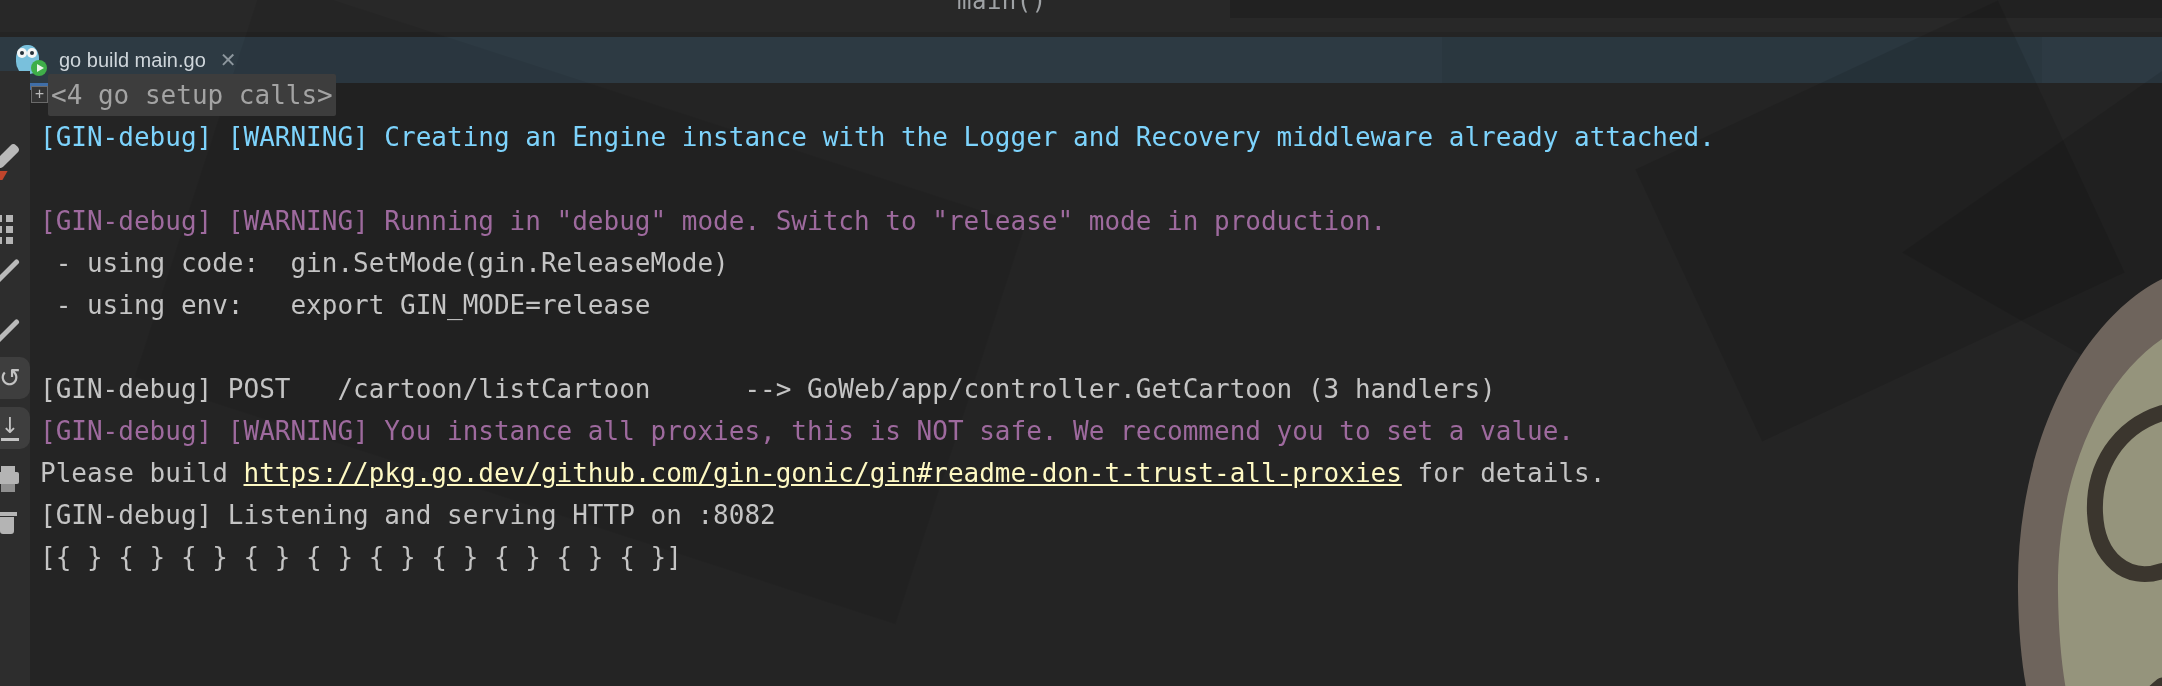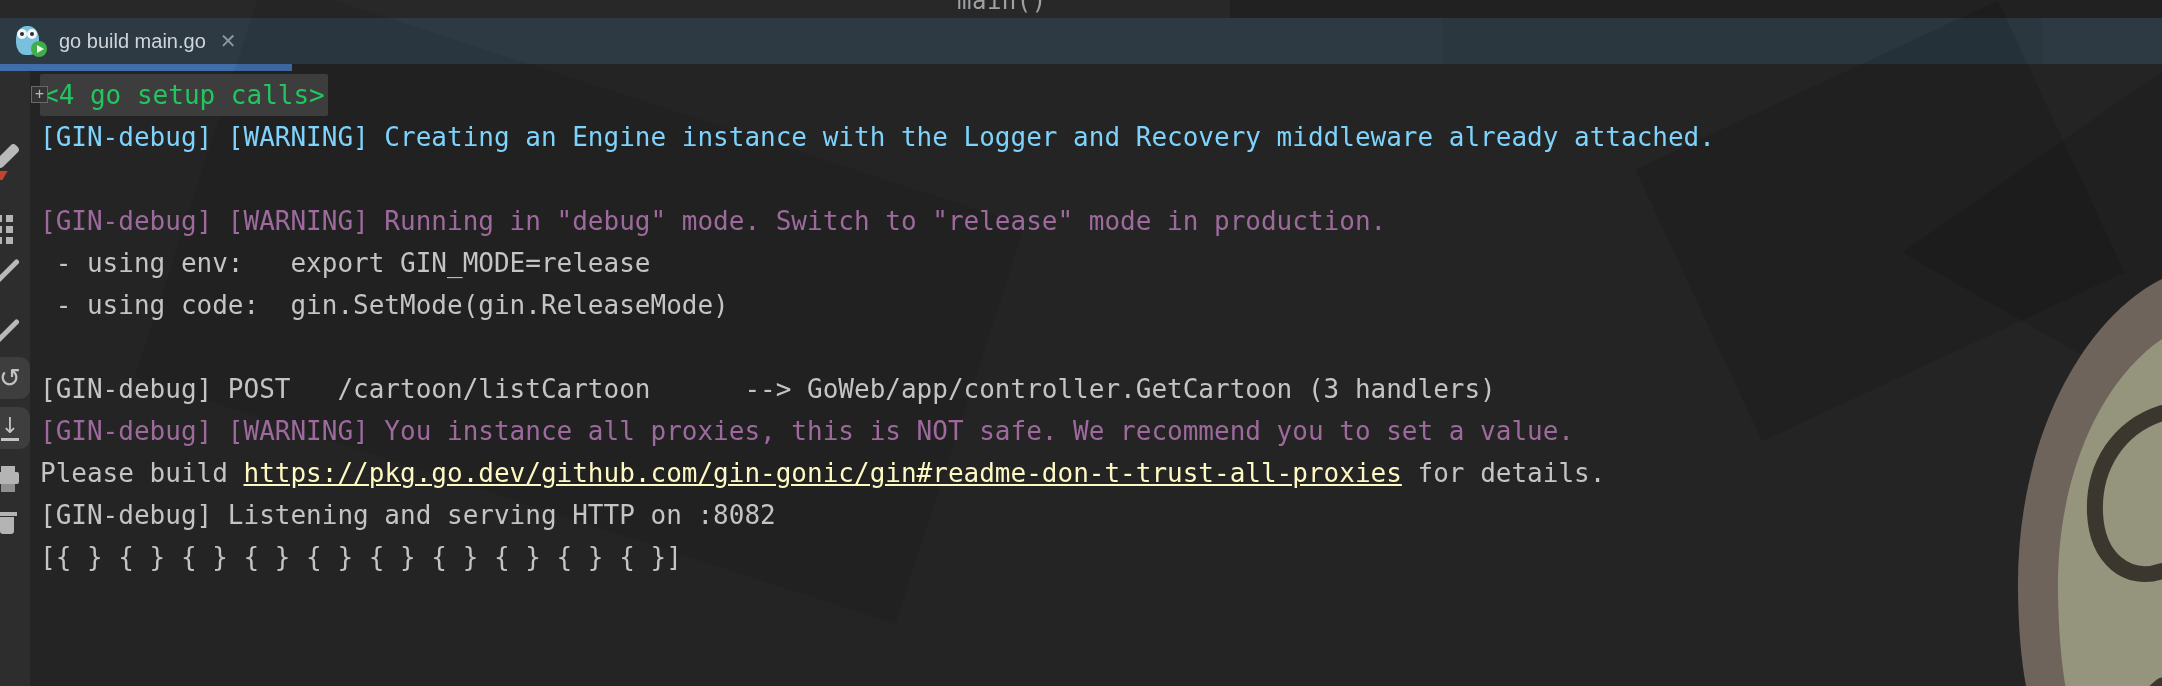--- a/index.html
+++ b/index.html
@@ -119,21 +119,21 @@
   }
   .lines { position:relative; padding:3px 0 0 10px; z-index:2; }
   .cline {
     height:42px; line-height:42px; font-size:26px; white-space:pre;
     color:#c4c4c4;
   }
   .cline .normal  { color:#c4c4c4; }
   .cline .warning { }
   .cline .link    { text-decoration:underline; cursor:pointer; }
   .cline .folded  {
-    background:#3d3d3d; color:#22c55e; 
+    background:#3d3d3d; color:#a3a3a3; margin-left:8px;
     padding:6px 3px; border-radius:2px; cursor:pointer;
   }
 
   
   .cartoon { position:absolute; right:0; top:190px; width:172px; height:496px; z-index:1; }
   .console .dark-corner {
     position:absolute; right:0; top:0; width:260px; height:330px;
     background:rgba(0,0,0,0.10);
     clip-path:polygon(100% 0, 0 55%, 100% 100%);
   }
@@ -141,21 +141,21 @@
 </head>
 <body>
 
 <div id="app" style="background: rgb(36, 36, 36);">
 
   <div class="editor-strip">
     <div class="code">main()</div>
     <div class="shade-right"></div>
   </div>
 
-  <div class="tabbar" style="background: rgb(45, 58, 67);">
+  <div class="tabbar" style="background: rgb(45, 58, 67); margin-top: 19px;">
     <div class="shade"></div>
     <div class="tab">
       <span class="gopher">
         <span class="body"></span>
         <span class="eye l"></span>
         <span class="eye r"></span>
         <span class="badge"></span>
       </span>
       <span class="tab-label">go build main.go</span>
       <span class="tab-close">✕</span>
@@ -210,22 +210,22 @@
       <path d="M172,152 C128,166 103,206 105,252 C107,298 138,322 172,310" fill="none" stroke="#3b362e" stroke-width="16" stroke-linecap="round"></path>
       <path d="M172,424 C149,443 133,466 128,496" fill="none" stroke="#3b362e" stroke-width="15" stroke-linecap="round"></path>
     </svg>
 
     <div class="fold-marker">+</div>
     <div class="lines">
         <div class="cline"><span class="folded">&lt;4 go setup calls&gt;</span></div>
         <div class="cline"><span class="warning" style="color: #7dd3fc;">[GIN-debug] [WARNING] Creating an Engine instance with the Logger and Recovery middleware already attached.</span></div>
         <div class="cline"></div>
         <div class="cline"><span class="warning" style="color: rgb(158, 106, 158);">[GIN-debug] [WARNING] Running in "debug" mode. Switch to "release" mode in production.</span></div>
+        <div class="cline"><span class="normal"> - using code:  gin.SetMode(gin.ReleaseMode)</span></div>
         <div class="cline"><span class="normal"> - using env:   export GIN_MODE=release</span></div>
-        <div class="cline"><span class="normal"> - using code:  gin.SetMode(gin.ReleaseMode)</span></div>
         <div class="cline"></div>
         <div class="cline"><span class="normal">[GIN-debug] POST   /cartoon/listCartoon      --&gt; GoWeb/app/controller.GetCartoon (3 handlers)</span></div>
         <div class="cline"><span class="warning" style="color: rgb(158, 106, 158);">[GIN-debug] [WARNING] You instance all proxies, this is NOT safe. We recommend you to set a value.</span></div>
         <div class="cline"><span class="normal">Please build </span><span class="link" style="color: #fef9c3;">https://pkg.go.dev/github.com/gin-gonic/gin#readme-don-t-trust-all-proxies</span><span class="normal"> for details.</span></div>
         <div class="cline"><span class="normal">[GIN-debug] Listening and serving HTTP on :8082</span></div>
         <div class="cline"><span class="normal">[{ } { } { } { } { } { } { } { } { } { }]</span></div>
       </div>
   </div>
 
 </div>

